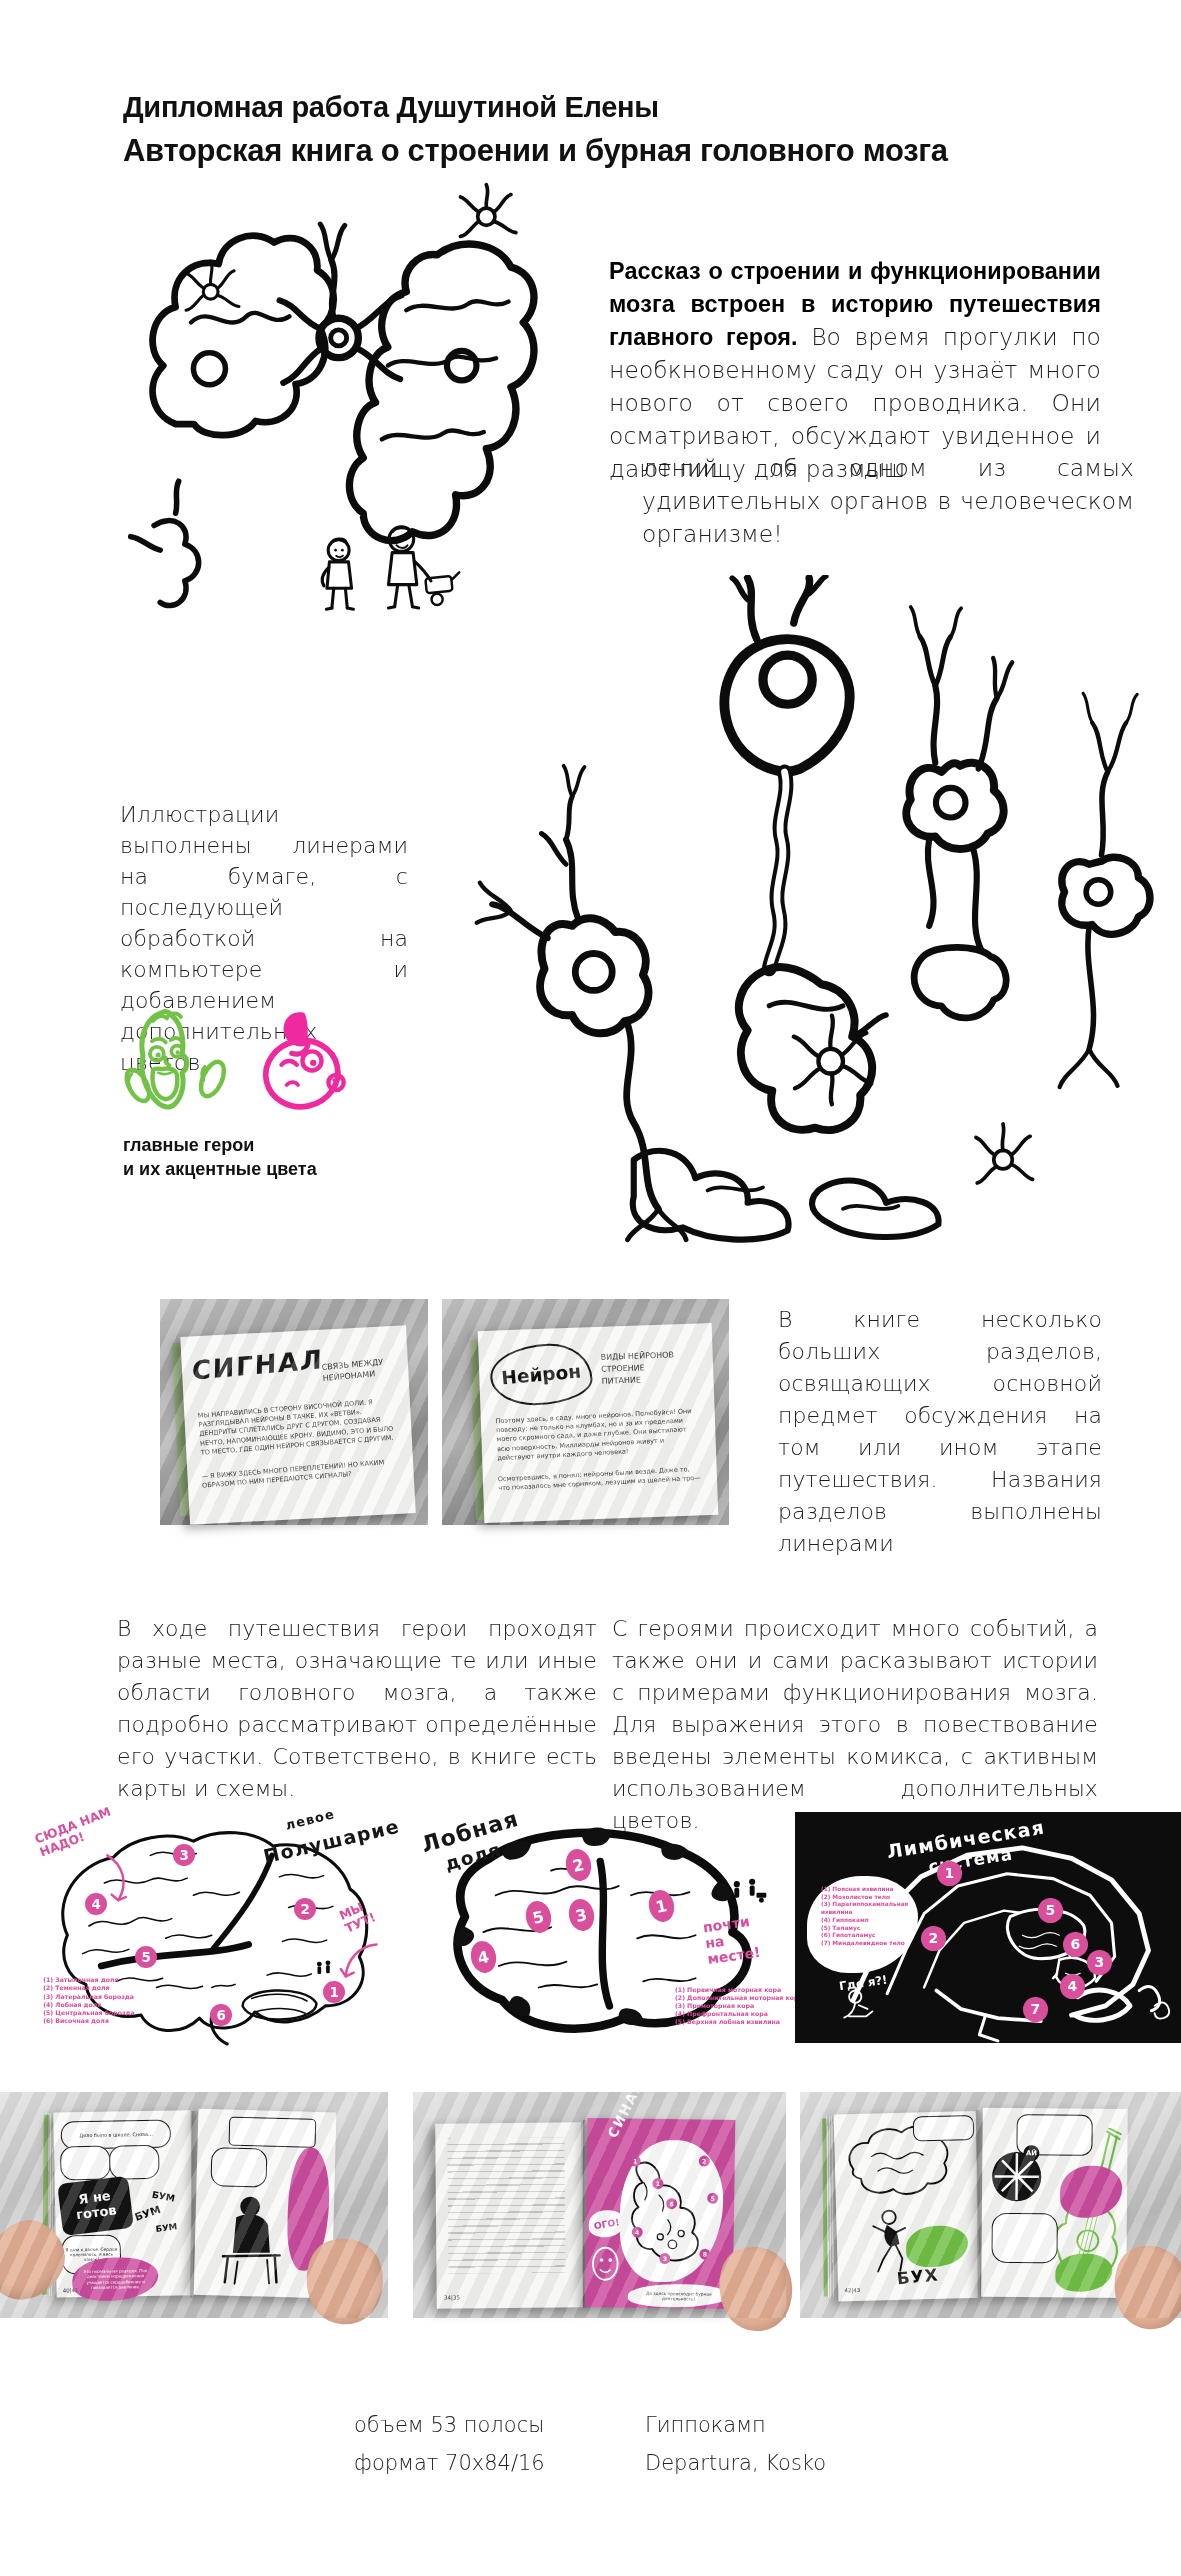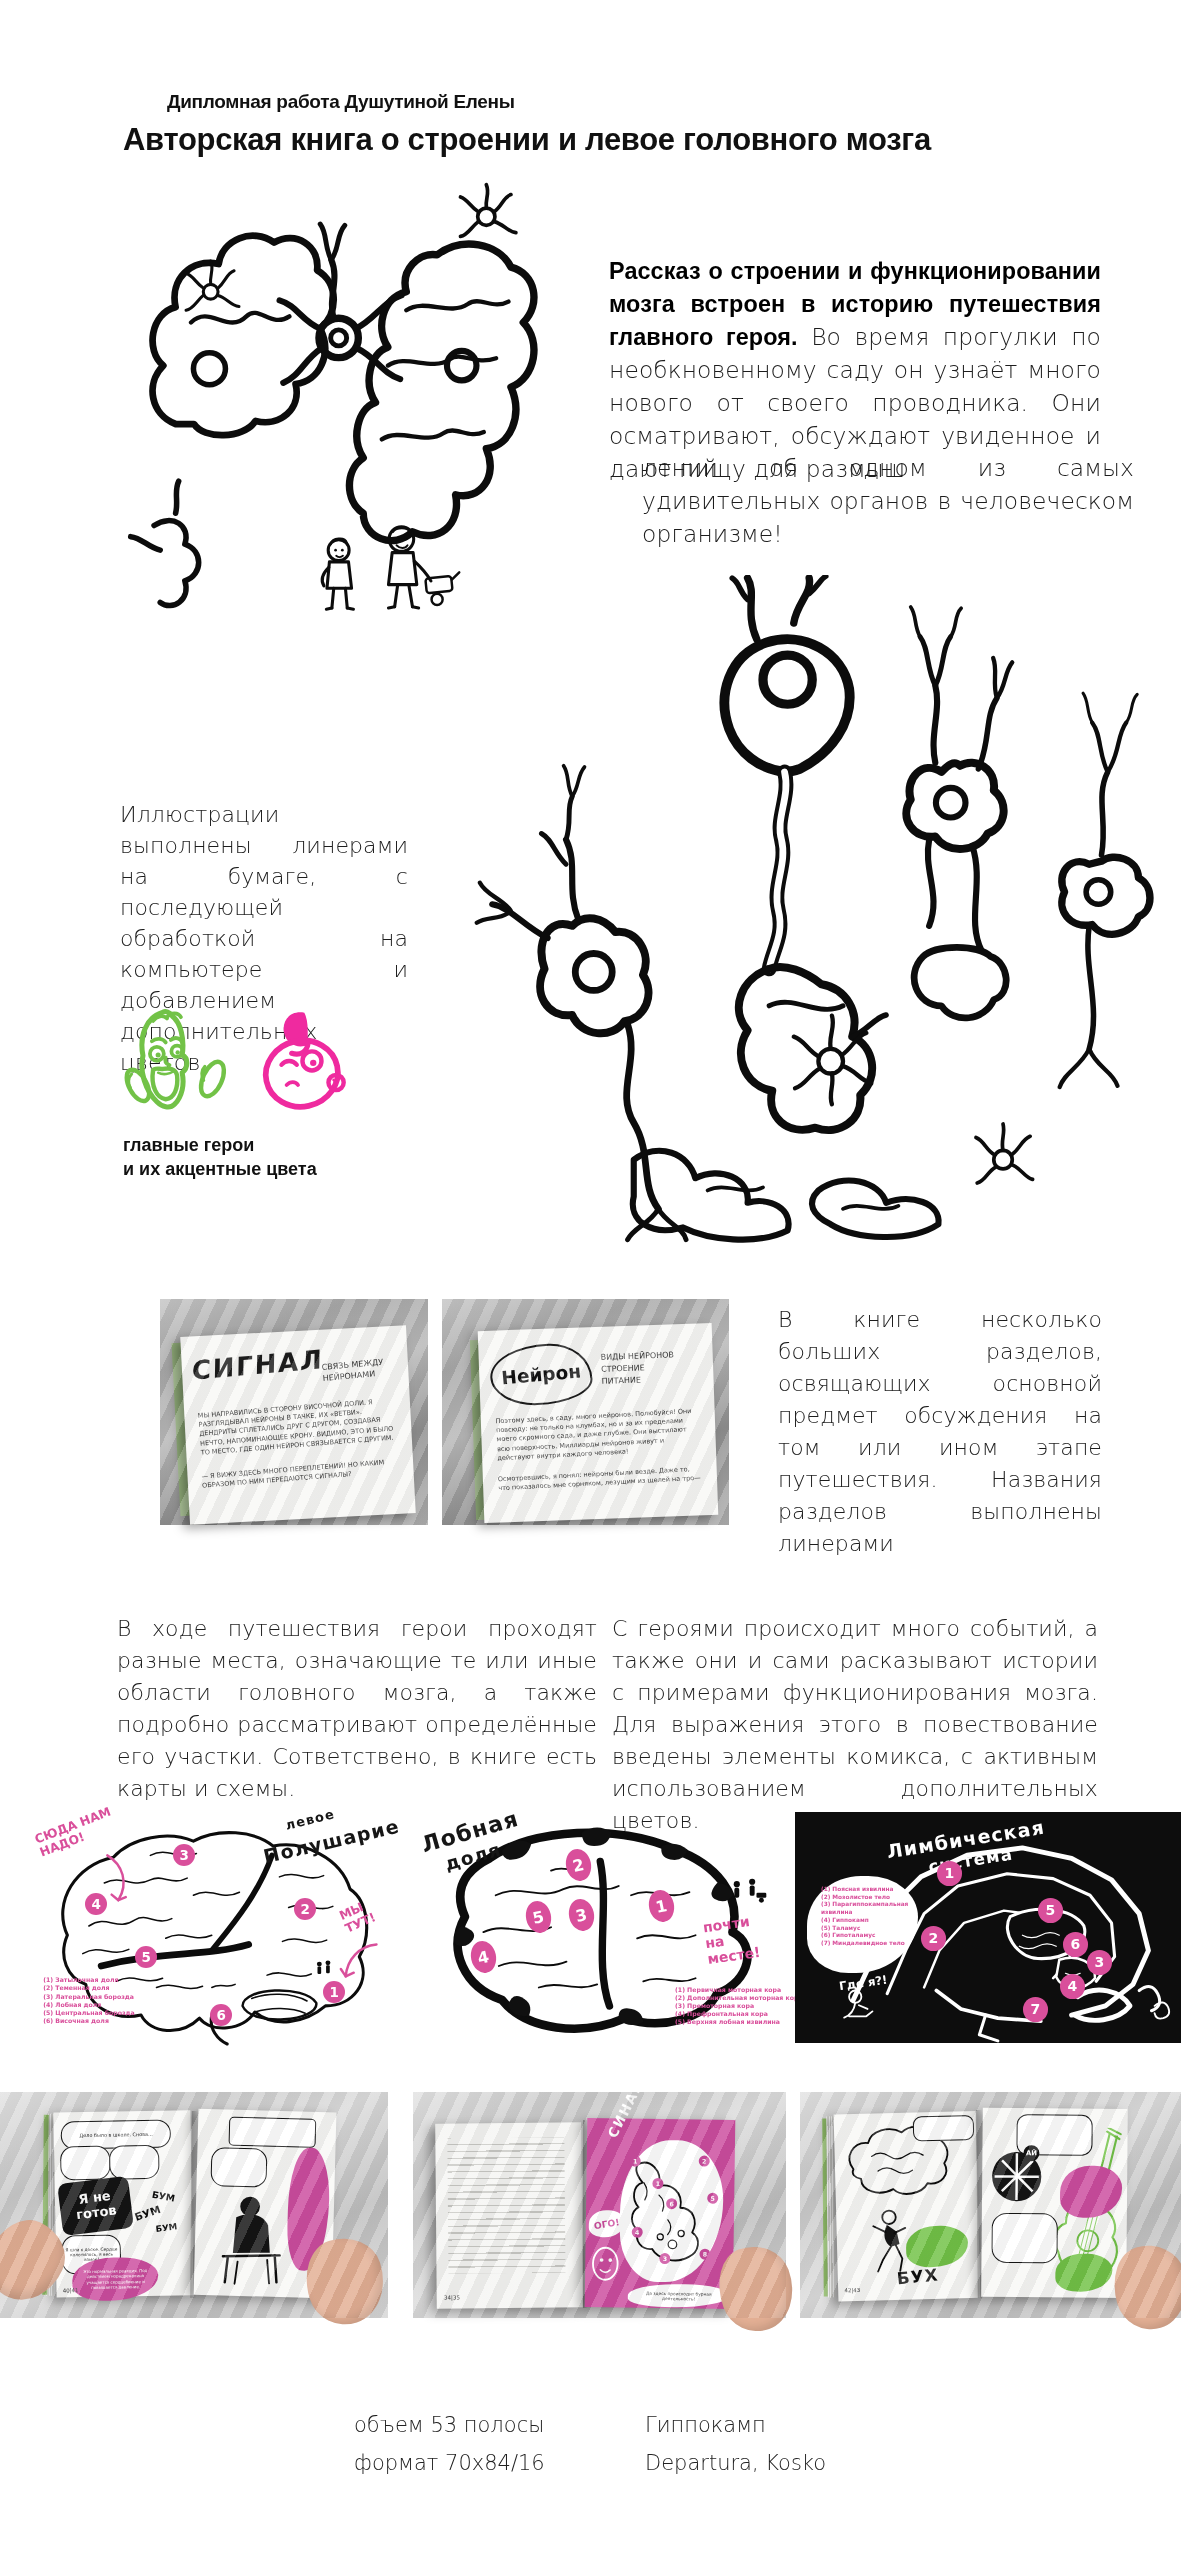--- a/index.html
+++ b/index.html
@@ -34,22 +34,22 @@
   .bubble{position:absolute;border:1.8px solid #141414;border-radius:13.5px;background:#fff;
       font-family:"DejaVu Sans",sans-serif;color:#222;display:flex;align-items:center;justify-content:center;
       text-align:center;padding:2.5px;}
   .tinytxt{font-family:"DejaVu Sans",sans-serif;color:#333;}
   .sfx{position:absolute;font-family:"DejaVu Sans",sans-serif;font-weight:700;color:#0d0d0d;}
 </style>
 </head>
 <body>
 
 <div class="abs" style="left:123px;top:91px;">
-  <div style="font-size:19px;font-weight:700;letter-spacing:-0.3px;margin-left:44px;">Дипломная работа Душутиной Елены</div>
-  <div style="font-size:31px;font-weight:700;letter-spacing:-0.3px;margin-top:8.6px;">Авторская книга о строении и левое головного мозга</div>
+  <div style="font-size:29px;font-weight:700;letter-spacing:-0.3px;">Дипломная работа Душутиной Елены</div>
+  <div style="font-size:31px;font-weight:700;letter-spacing:-0.3px;margin-top:8.6px;">Авторская книга о строении и бурная головного мозга</div>
 </div>
 
 <svg class="abs" style="left:117px;top:181px;" width="431" height="443" viewBox="0 0 700 720">
   <path class="st" style="stroke-width:11" fill="#fff" d="M95,395 C55,380 45,330 75,300 C45,275 55,215 95,205 C85,160 120,125 165,135 C170,95 220,75 255,100 C290,80 330,105 325,145 C360,165 360,215 330,240 C350,280 330,325 290,330 C300,370 265,400 225,390 C205,420 140,420 125,395 Z"></path>
   <path class="st" style="stroke-width:7" d="M120,230 C150,200 180,250 210,220 C230,200 250,240 280,220"></path>
   <circle class="st" style="stroke-width:9" fill="#fff" cx="150" cy="305" r="26"></circle>
   <g class="st" style="stroke-width:5">
     <circle fill="#fff" cx="152" cy="180" r="12"></circle>
     <path d="M152,168 C150,152 158,144 152,130"></path>
       <path d="M164,174 C176,164 178,150 190,146"></path>

